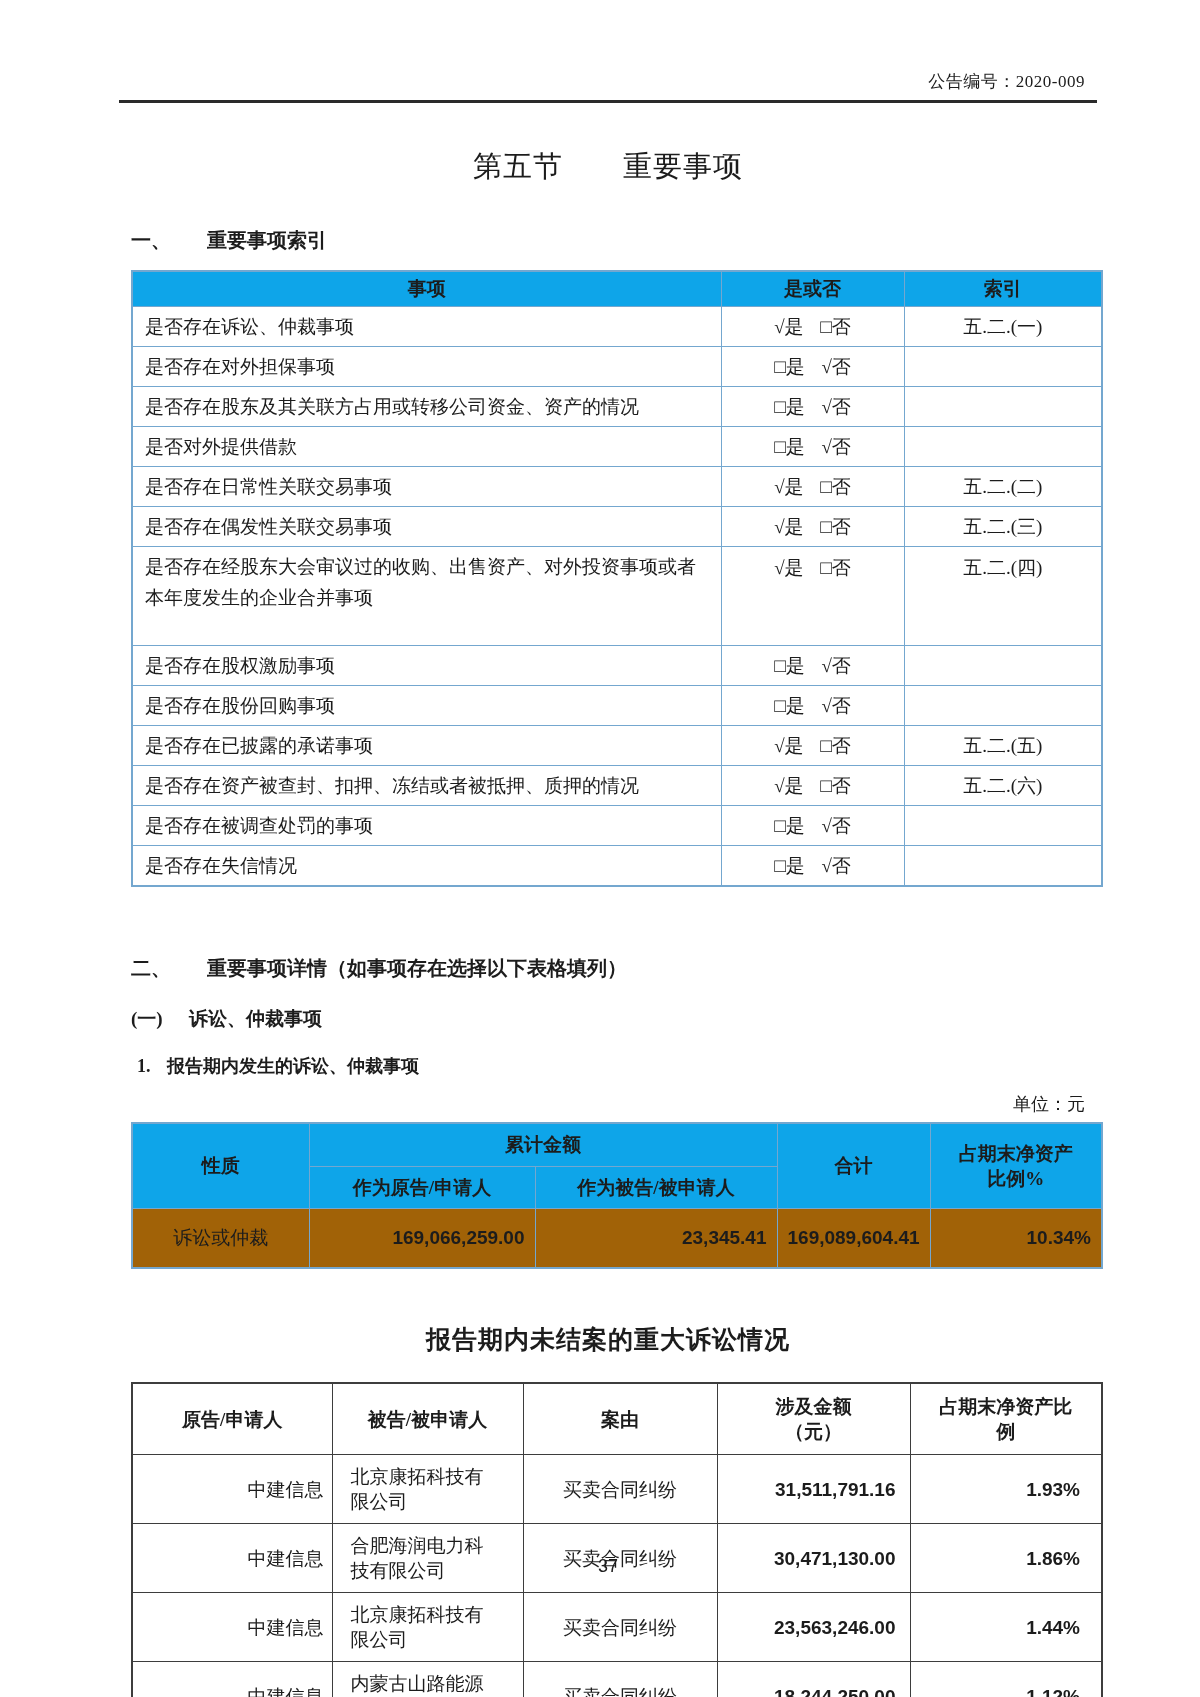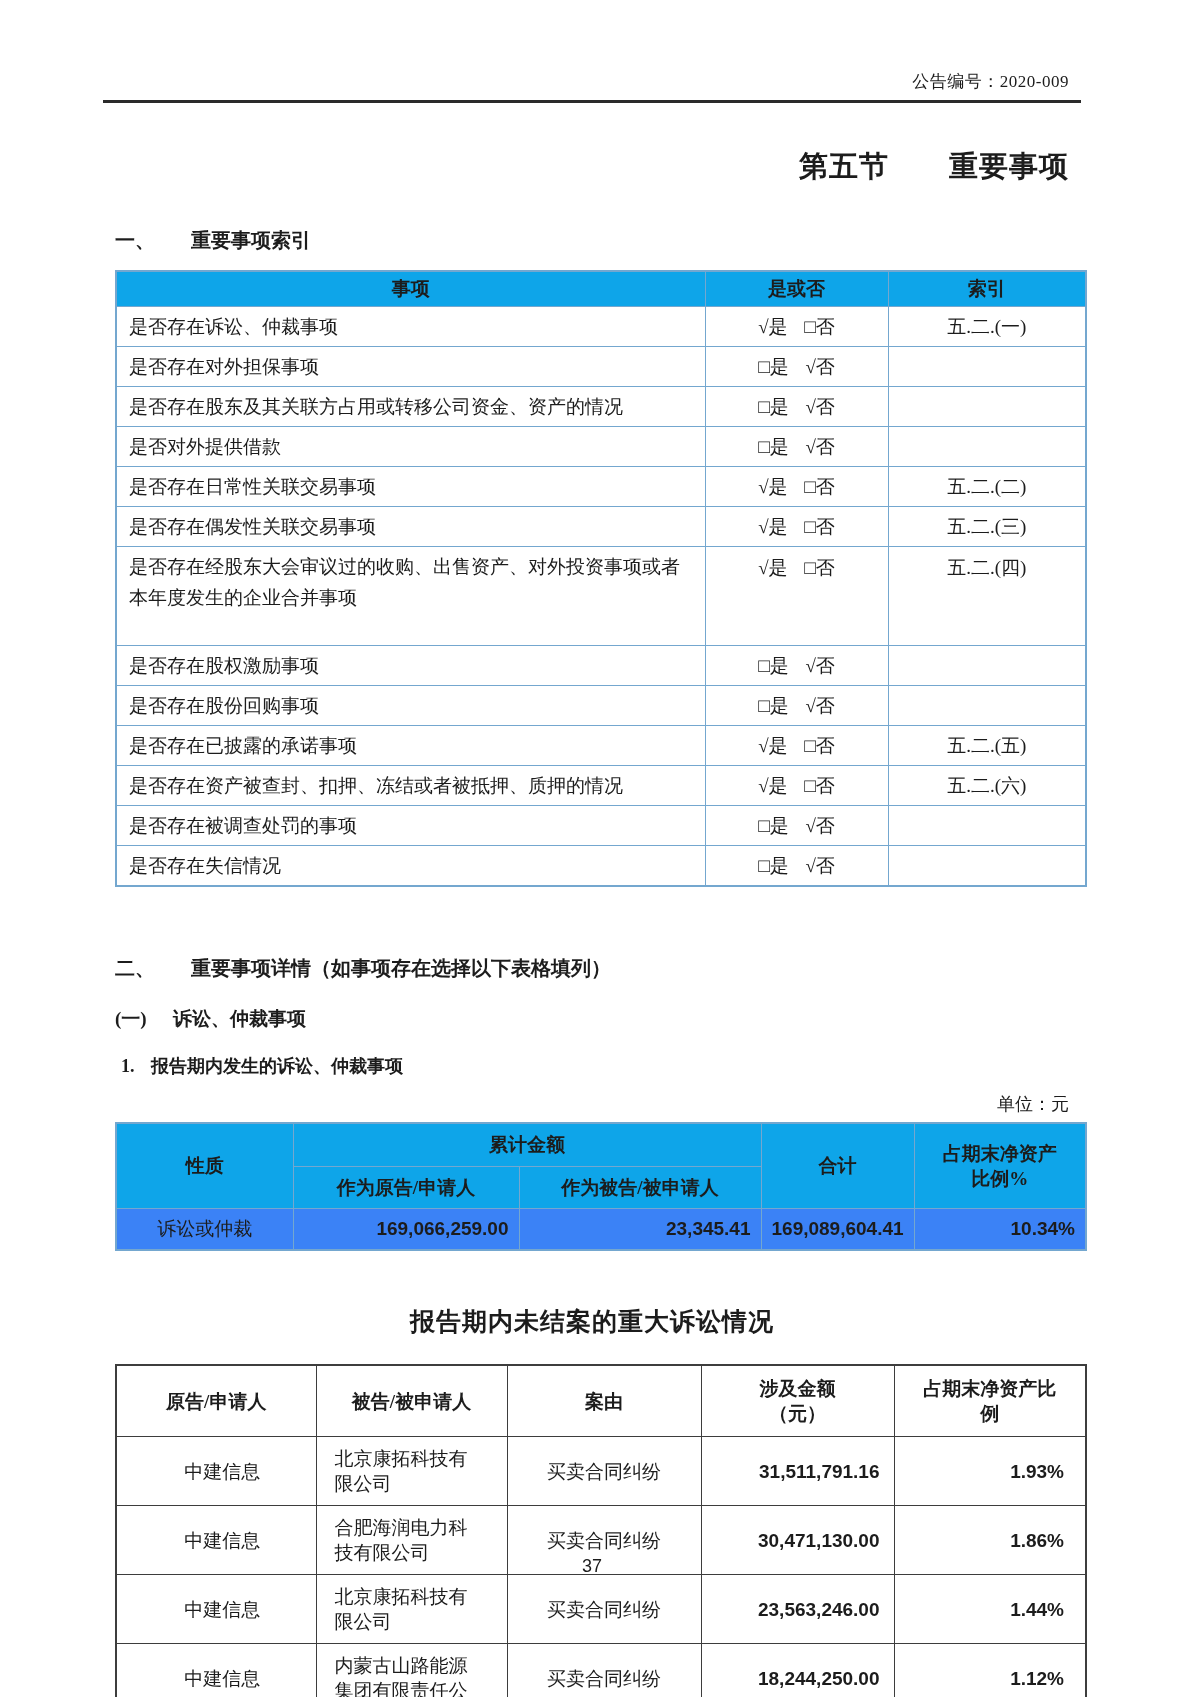--- a/index.html
+++ b/index.html
@@ -5,35 +5,36 @@
   html,body{margin:0;padding:0;background:#ffffff;}
   .page{
     position:relative;
     width:1184px;height:1697px;
     background:#ffffff;
     font-family:"Liberation Serif","DejaVu Serif",serif;
     color:#1c1c1c;
     box-sizing:border-box;
     padding:70px 115px 0 115px;
     overflow:hidden;
+    margin-left:16px;
   }
   .doc-number{
     text-align:right;
     font-size:17px;
     letter-spacing:.5px;
     font-family:"Liberation Serif","DejaVu Serif",serif;
   }
   .header-rule{
     height:3px;background:#2a2a2a;
     margin:7px -12px 0 -12px;
   }
   .main-title{
     margin:44px 0 0 0;
-    text-align:right;
-    font-size:29px;font-weight:bold;
+    text-align:center;
+    font-size:29px;font-weight:normal;
     letter-spacing:1px;
   }
   .sec-heading{
     margin-top:40px;
     font-size:20px;font-weight:bold;
   }
   .sec-heading .sec-no{display:inline-block;width:76px;}
   .sub-heading{
     margin-top:24px;
     font-size:19px;font-weight:bold;
@@ -68,39 +69,39 @@
   }
   .t1 td.item-cell{text-align:left;padding-left:12px;line-height:31px;}
   .t1 td.ans-cell{text-align:center;word-spacing:12px;}
   .t1 td.idx-cell{text-align:center;}
   .t1 tbody tr td{height:30px;}
   .t1 tbody tr.tall td{vertical-align:top;padding-top:4px;padding-bottom:32px;}
   .t1 tbody tr.tall td.ans-cell,.t1 tbody tr.tall td.idx-cell{padding-top:8px;}
   
   .t2{margin-top:6px;}
   .t2 .hdr{padding:8px 6px;line-height:1.35;}
-  .t2 td.data-cell{background:#3b82f6;padding:7px 10px;}
+  .t2 td.data-cell{background:#a16207;padding:16px 10px;}
   .t2 .nature-cell{text-align:center;}
   .num{
     font-family:"Liberation Sans","DejaVu Sans",sans-serif;
     font-weight:bold;
     text-align:right;
     font-size:18px;
   }
   
   .dark-table{border:2px solid #3d3d3d;margin-top:26px;}
   .dark-table th,.dark-table td{
     border:1px solid #3d3d3d;
     font-size:19px;
     line-height:25px;
     padding:5px 8px;
   }
   .dark-table th{font-weight:bold;text-align:center;padding:10px 6px;}
   .t3 td{height:58px;}
-  .t3 .plaintiff-cell{text-align:center;padding-left:20px;font-family:Liberation Serif, serif;}
+  .t3 .plaintiff-cell{text-align:right;padding-left:20px;font-family:Liberation Serif, serif;}
   .t3 .defendant-cell{text-align:left;padding-left:18px;padding-right:32px;}
   .t3 .cause-cell{text-align:center;}
   .t3 .amount-cell{padding-right:14px;}
   .t3 .ratio-cell{padding-right:21px;}
   .pending-title{
     margin-top:54px;
     text-align:center;
     font-size:25px;font-weight:bold;
     letter-spacing:1px;
   }

